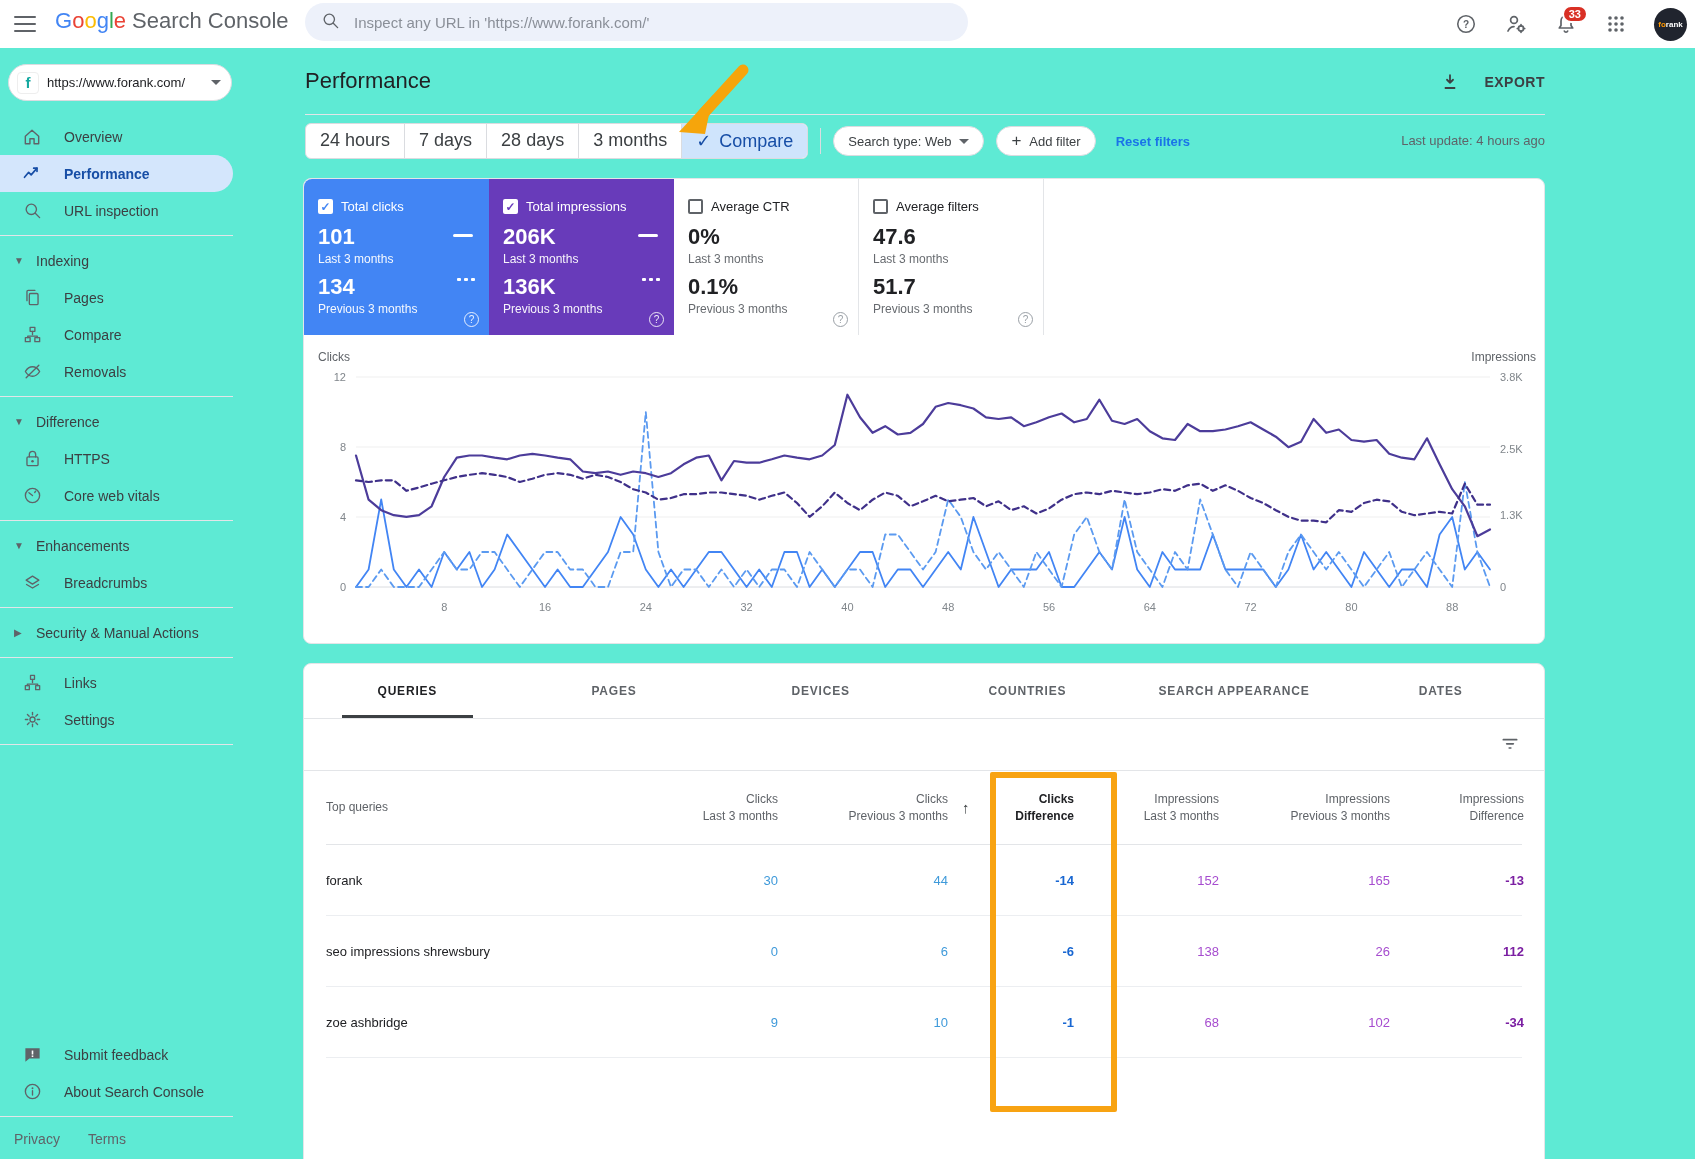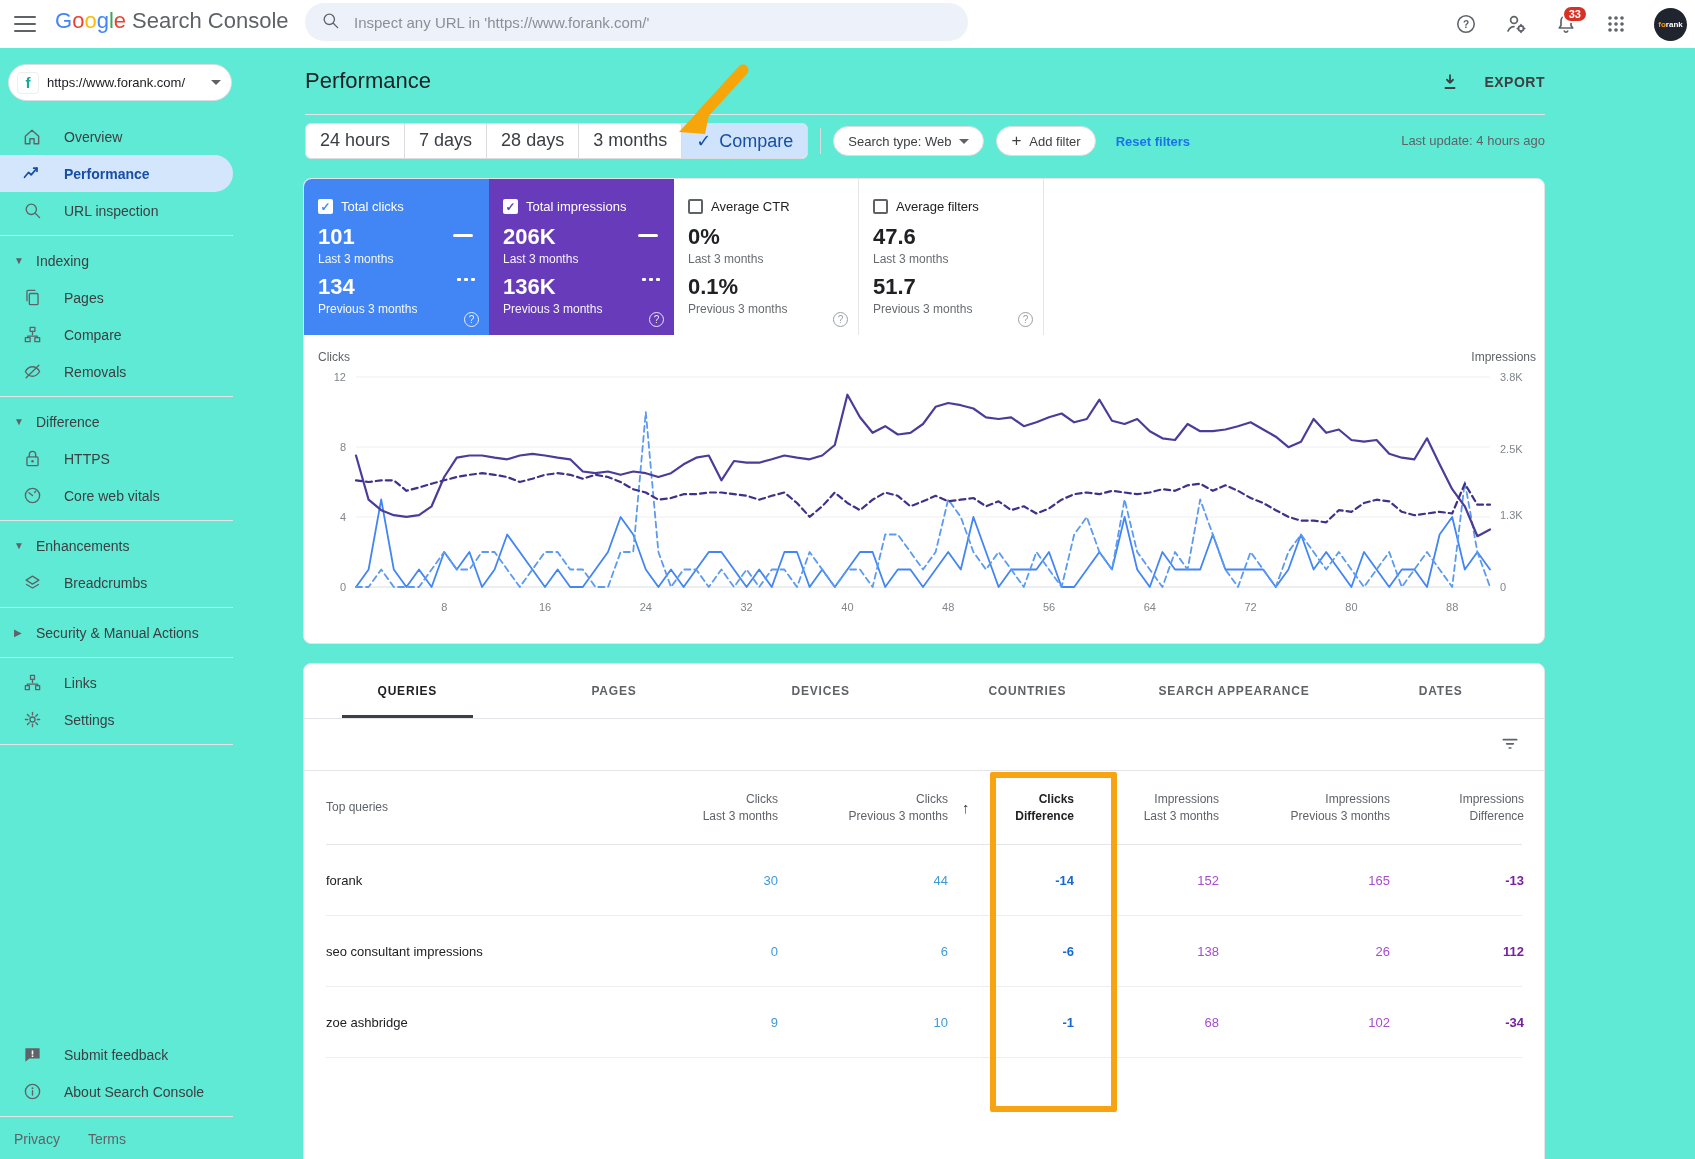--- a/index.html
+++ b/index.html
@@ -527,21 +527,21 @@
           <div class="trow tr">
             <div class="td q">forank</div>
             <div class="td ck">30</div>
             <div class="td ck">44</div>
             <div class="td ckd">-14</div>
             <div class="td im">152</div>
             <div class="td im">165</div>
             <div class="td imd">-13</div>
           </div>
           <div class="trow tr">
-            <div class="td q">seo consultant impressions</div>
+            <div class="td q">seo impressions shrewsbury</div>
             <div class="td ck">0</div>
             <div class="td ck">6</div>
             <div class="td ckd">-6</div>
             <div class="td im">138</div>
             <div class="td im">26</div>
             <div class="td imd">112</div>
           </div>
           <div class="trow tr">
             <div class="td q">zoe ashbridge</div>
             <div class="td ck">9</div>

